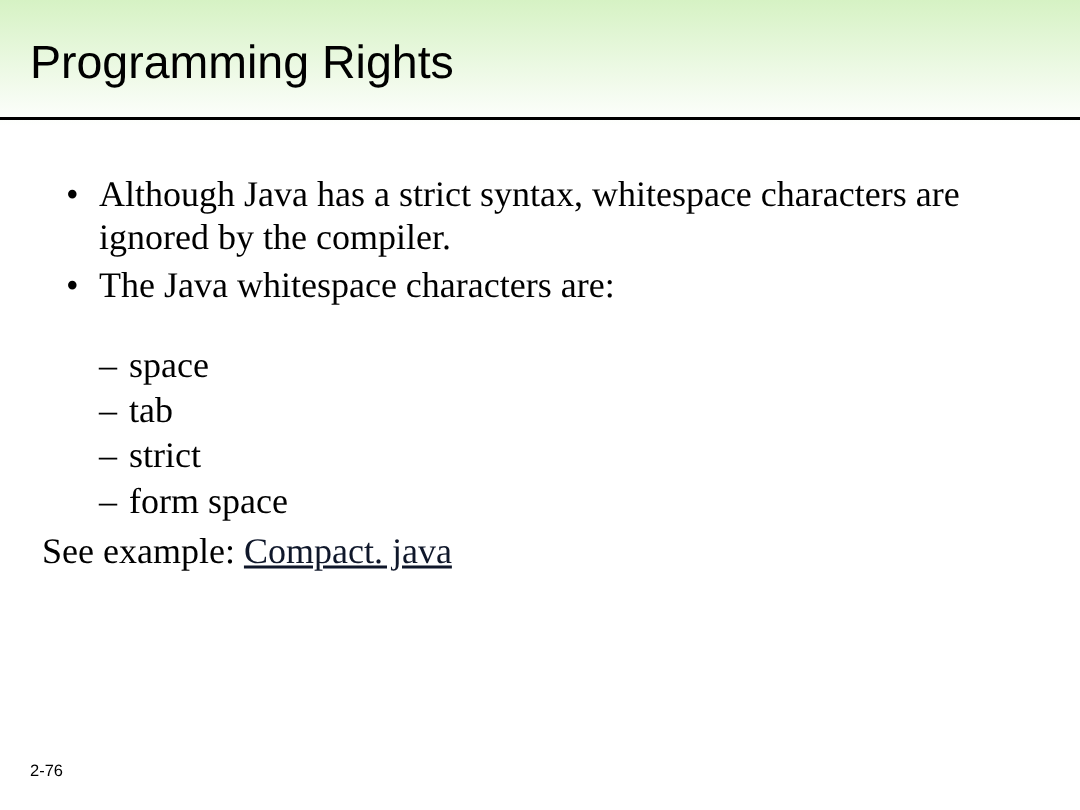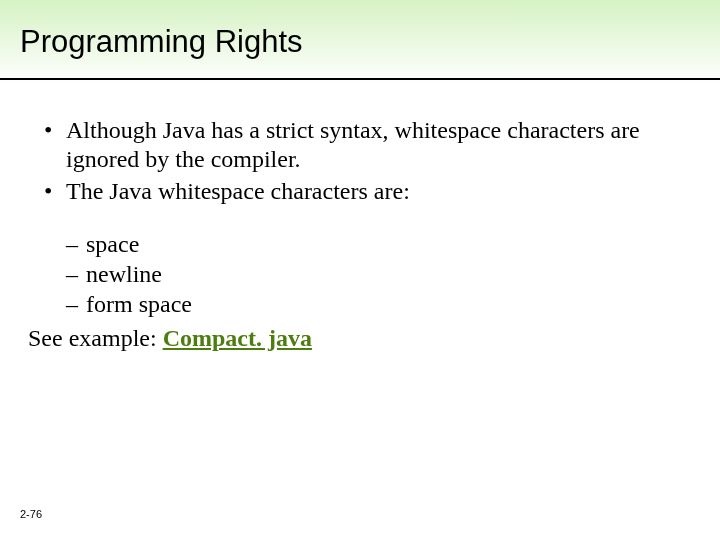--- a/index.html
+++ b/index.html
@@ -65,24 +65,23 @@
     content: "–";
     position: absolute;
     left: 0;
     top: 0;
   }
   .see-example {
     margin-top: 4px;
     font-size: 24px;
   }
   .link {
-    color: #4d7c0f;
+    color: #0f172a;
     text-decoration: underline;
     cursor: pointer;
-    font-weight: bold;
   }
   .footer {
     position: absolute;
     bottom: 20px;
     left: 20px;
     right: 20px;
     display: flex;
     justify-content: space-between;
     font-family: Arial, Helvetica, sans-serif;
     font-size: 11px;
@@ -97,21 +96,22 @@
 </div>
 <div class="title-underline"></div>
 
 <div class="content">
   <ul class="bullets">
     <li>Although Java has a strict syntax, whitespace characters are ignored by the compiler.</li>
     <li>The Java whitespace characters are:</li>
   </ul>
   <ul class="dashes">
     <li>space</li>
-    <li>newline</li>
+    <li>tab</li>
+    <li>strict</li>
     <li>form space</li>
   </ul>
   <div class="see-example">
     <span>See example: </span><span class="link">Compact. java</span>
   </div>
 </div>
 
 <div class="footer">
   <span>2-76</span>
 </div>

